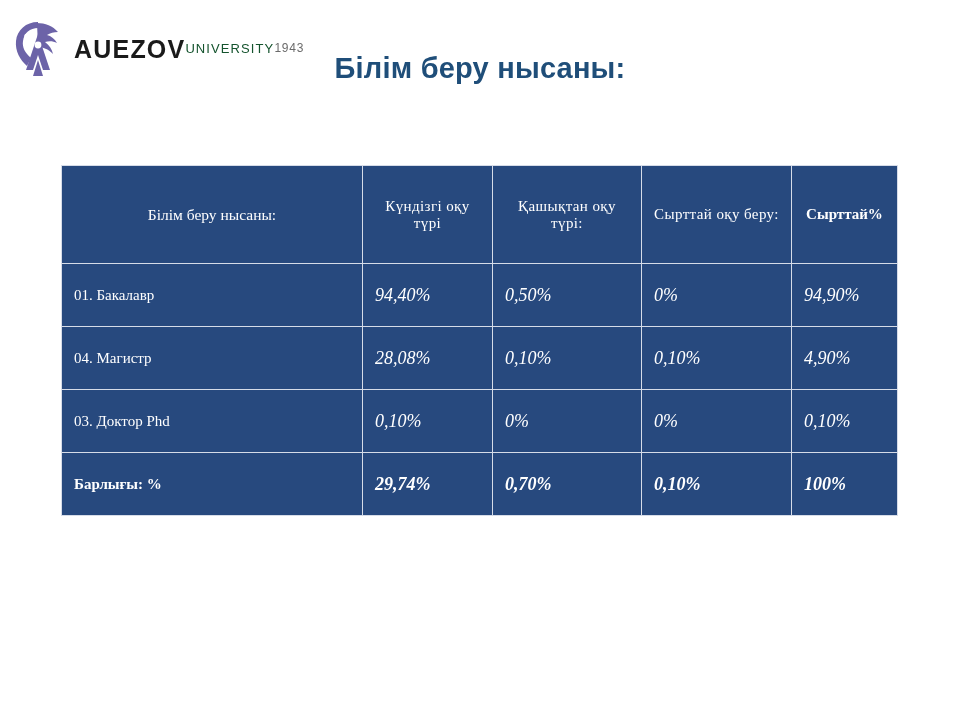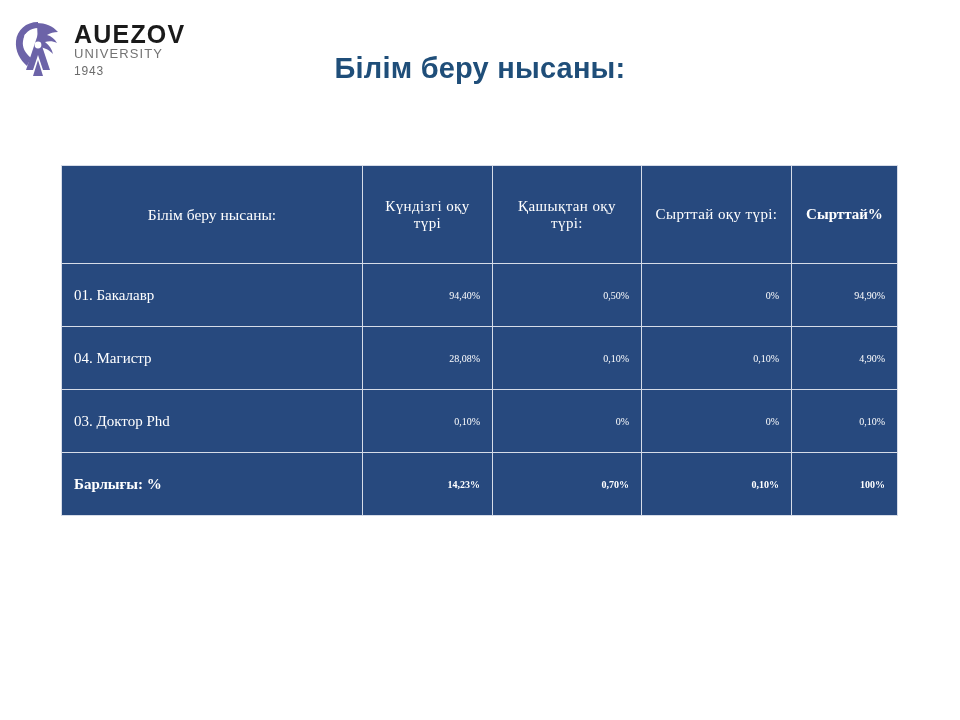--- a/index.html
+++ b/index.html
@@ -24,33 +24,34 @@
     align-items: center;
     gap: 10px;
   }
   .logo-mark {
     width: 52px;
     height: 58px;
     flex: 0 0 auto;
   }
   .logo-words {
     display: flex;
-    flex-direction: column;
+    flex-direction: row;
     line-height: 1;
   }
   .logo-name {
     font-size: 25px;
     font-weight: bold;
     letter-spacing: 1.2px;
     color: #1a1a1a;
   }
   .logo-sub {
     font-size: 13px;
     letter-spacing: 1.1px;
-    color: #737373;
+    color: #14532d;
+    margin-top: 5px;
   }
   .logo-year {
     font-size: 12px;
     letter-spacing: 0.8px;
     color: #6b6b6b;
     margin-top: 5px;
   }
 
   
   .slide-title {
@@ -118,22 +119,22 @@
     font-weight: bold;
     letter-spacing: 0;
   }
 
   .cell-label {
     text-align: left;
     font-size: 15px;
     font-weight: bold;
   }
   .cell-val {
-    text-align: right;
-    font-size: 10px;
+    font-size: 18px;
+    font-style: italic;
   }
   tr.total-row .cell-label,
   tr.total-row .cell-val {
     font-weight: bold;
   }
 </style>
 </head>
 <body>
 
 <div class="logo-block">
@@ -164,21 +165,21 @@
         <col class="col-v1">
         <col class="col-v2">
         <col class="col-v3">
         <col class="col-v4">
     </colgroup>
     <thead>
       <tr class="header-row">
         <th class="th-main">Білім беру нысаны:</th>
         <th class="th-col">Күндізгі оқу түрі</th>
         <th class="th-col">Қашықтан оқу түрі:</th>
-        <th class="th-col">Сырттай оқу түрі:</th>
+        <th class="th-col">Сырттай оқу беру:</th>
         <th class="th-col bold">Сырттай%</th>
       </tr>
     </thead>
     <tbody>
       <tr class="body-row">
         <td class="cell-label">01. Бакалавр</td>
         <td class="cell-val">94,40%</td>
         <td class="cell-val">0,50%</td>
         <td class="cell-val">0%</td>
         <td class="cell-val">94,90%</td>
@@ -192,20 +193,20 @@
       </tr>
       <tr class="body-row">
         <td class="cell-label">03. Доктор Phd</td>
         <td class="cell-val">0,10%</td>
         <td class="cell-val">0%</td>
         <td class="cell-val">0%</td>
         <td class="cell-val">0,10%</td>
       </tr>
       <tr class="body-row total-row">
         <td class="cell-label">Барлығы: %</td>
-        <td class="cell-val">14,23%</td>
+        <td class="cell-val">29,74%</td>
         <td class="cell-val">0,70%</td>
         <td class="cell-val">0,10%</td>
         <td class="cell-val">100%</td>
       </tr>
     </tbody>
   </table>
 </div>
 
 </body></html>

